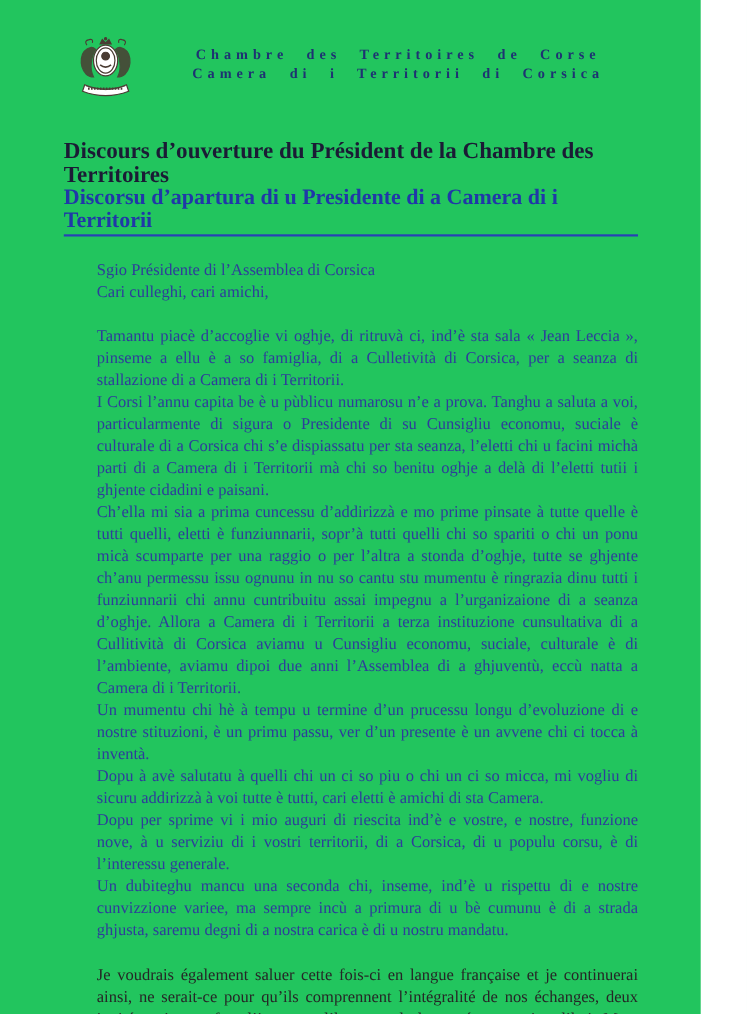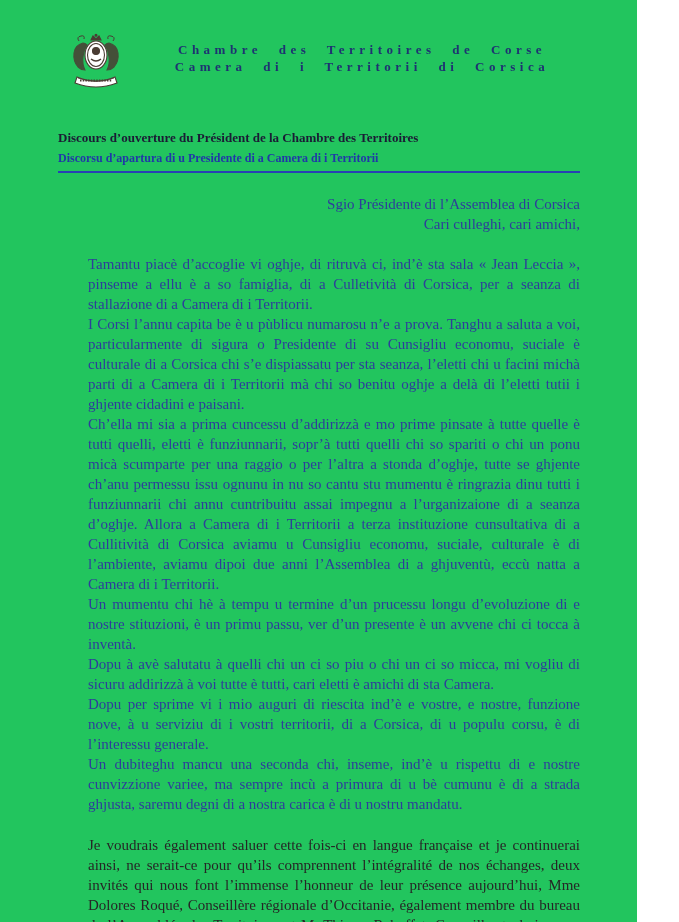--- a/index.html
+++ b/index.html
@@ -40,35 +40,35 @@
   }
 
   
   .title-block{
     margin:38px 57px 0 58px;
     border-bottom:2px solid var(--rule);
     padding-bottom:2px;
   }
   .title-fr{
     color:var(--title_fr);
-    font-size:13px;font-weight:bold;line-height:21px;
+    font-size:21px;font-weight:bold;line-height:21px;
   }
   .title-co{
     color:var(--title_co);
-    font-size:12px;font-weight:bold;line-height:21px;
+    font-size:20px;font-weight:bold;line-height:21px;
   }
 
   
   .body-area{
     margin:21px 57px 0 88px;
     font-size:15px;
     line-height:20px;
   }
   .salutation{color:var(--body_blue);margin-bottom:20px;}
-  .salutation .line{white-space:nowrap;text-align:right;}
+  .salutation .line{white-space:nowrap;}
   .co-paragraphs{color:var(--body_blue);}
   .co-paragraphs p{text-align:justify;}
   .fr-paragraphs{color:var(--body_dark);margin-top:21px;}
   .fr-paragraphs p{text-align:justify;}
 </style>
 </head>
 <body>
 
 <div class="page">
 

